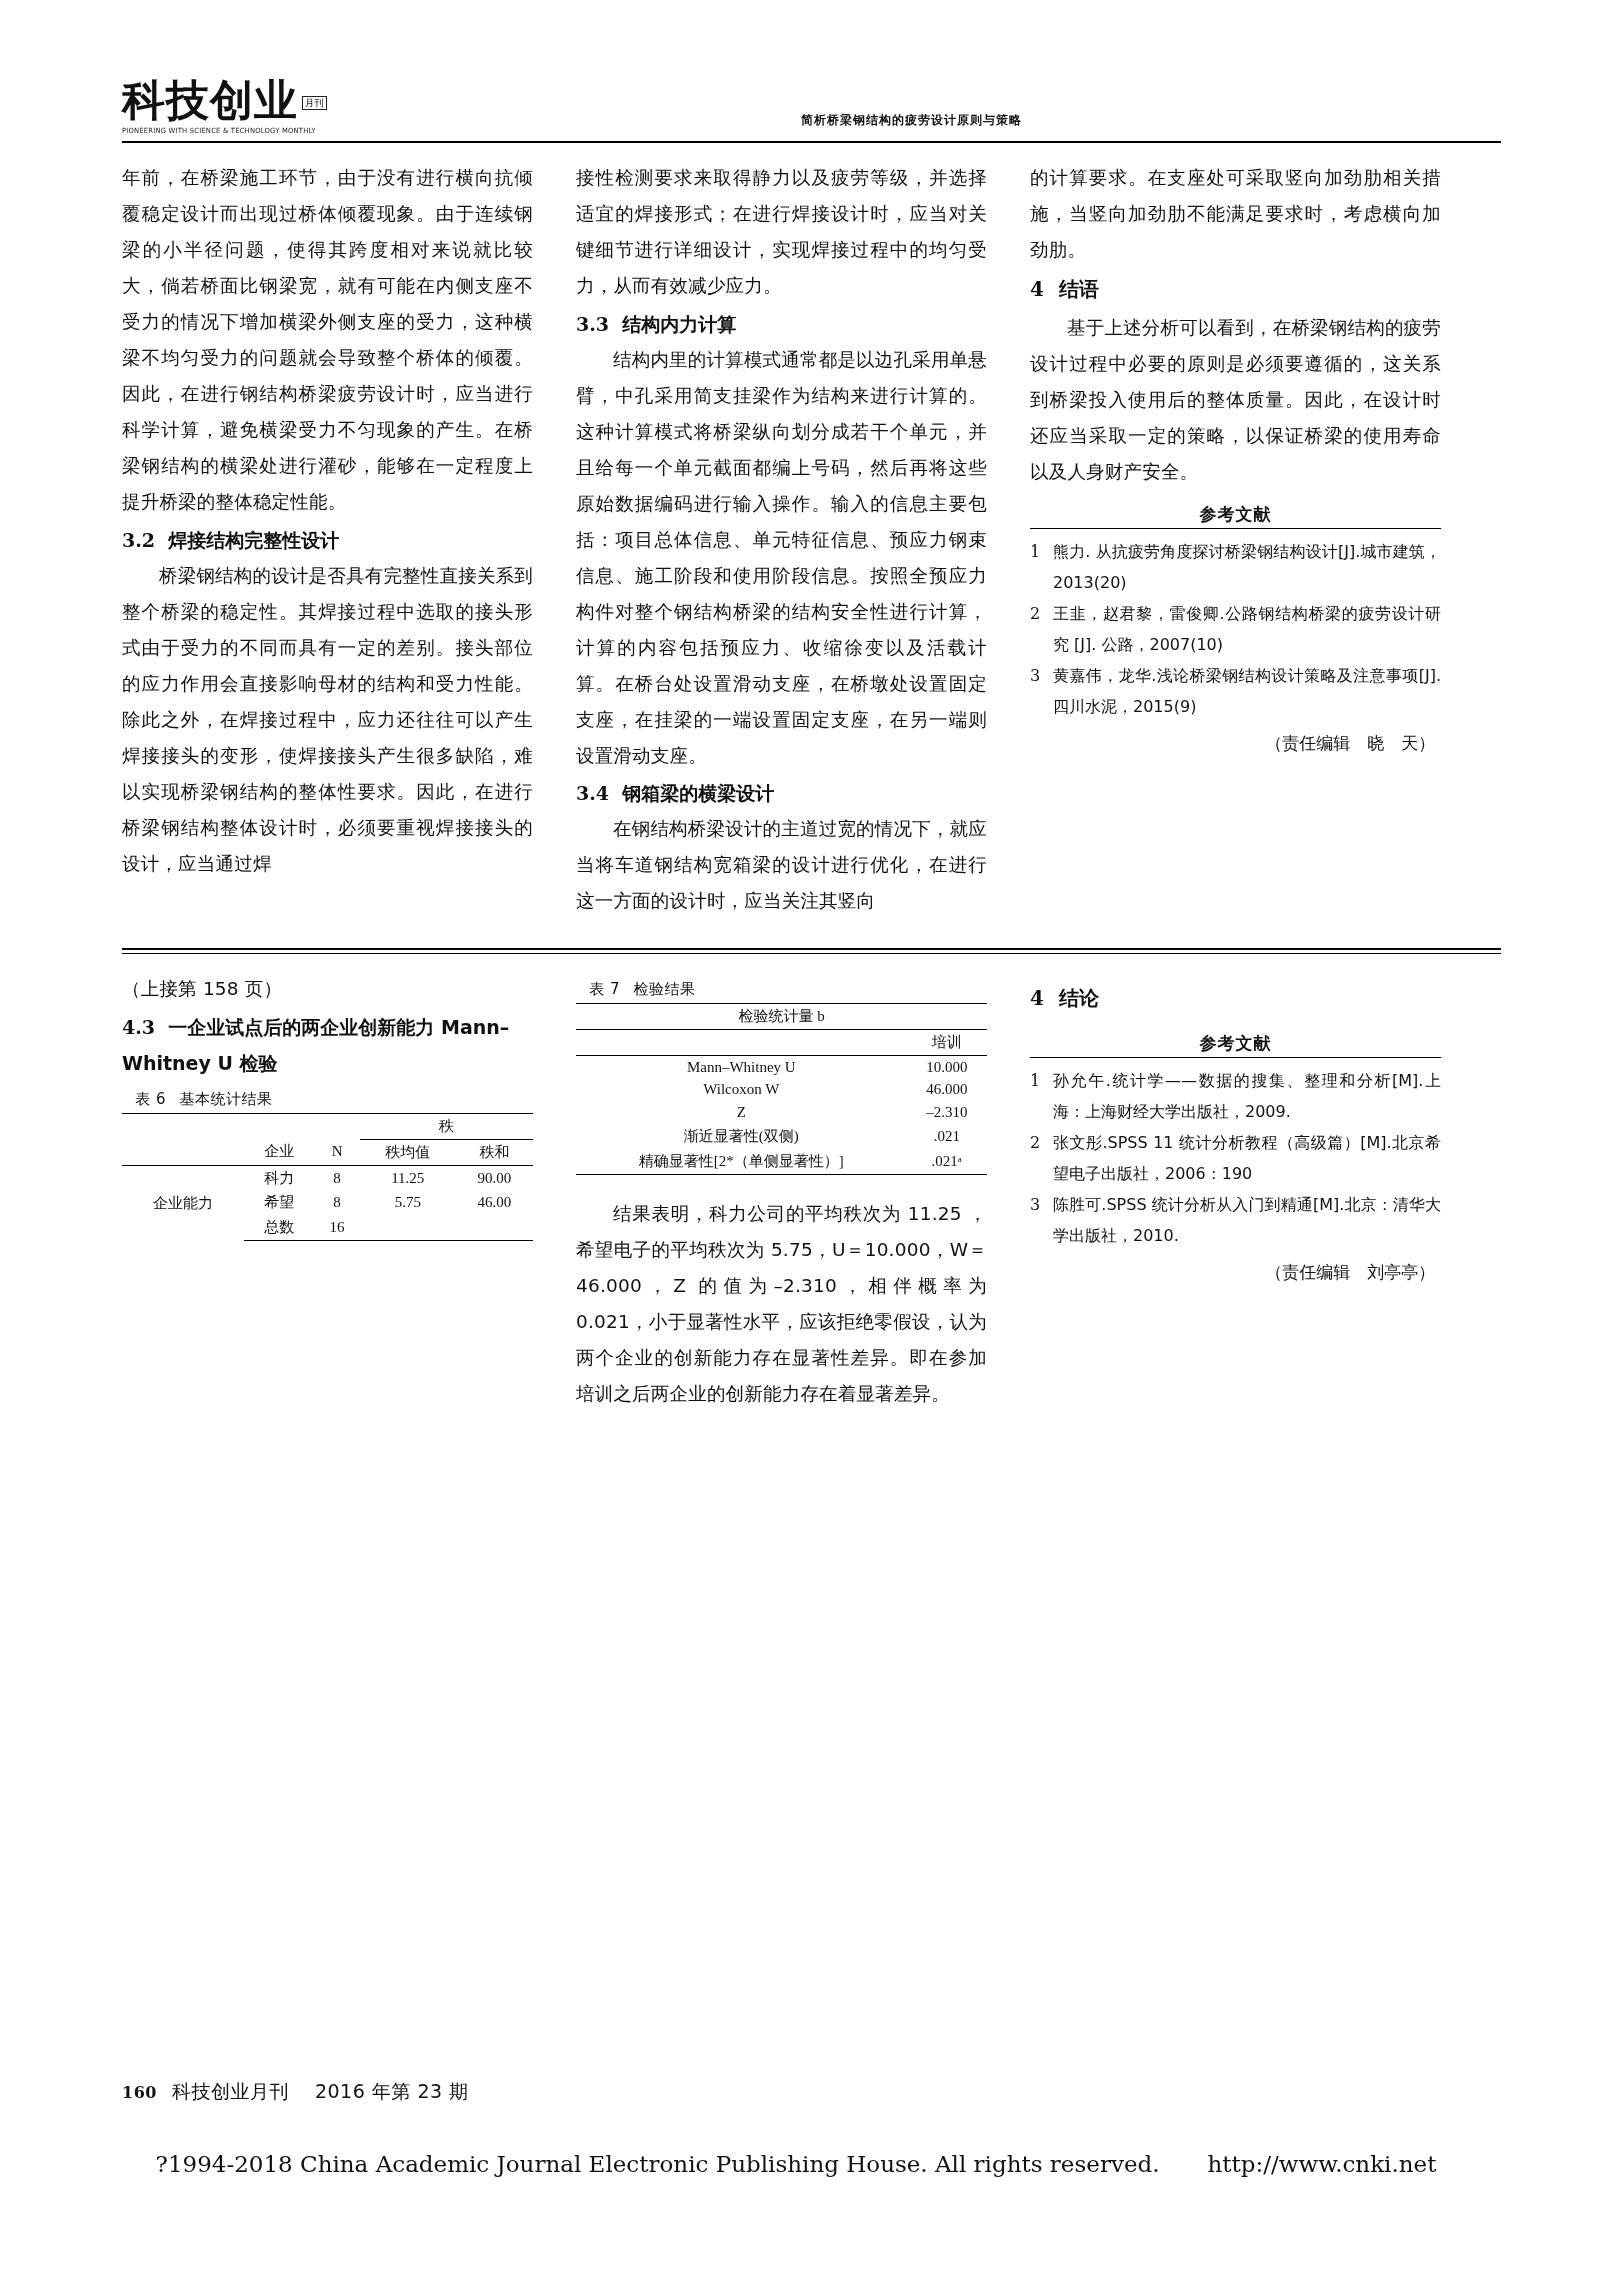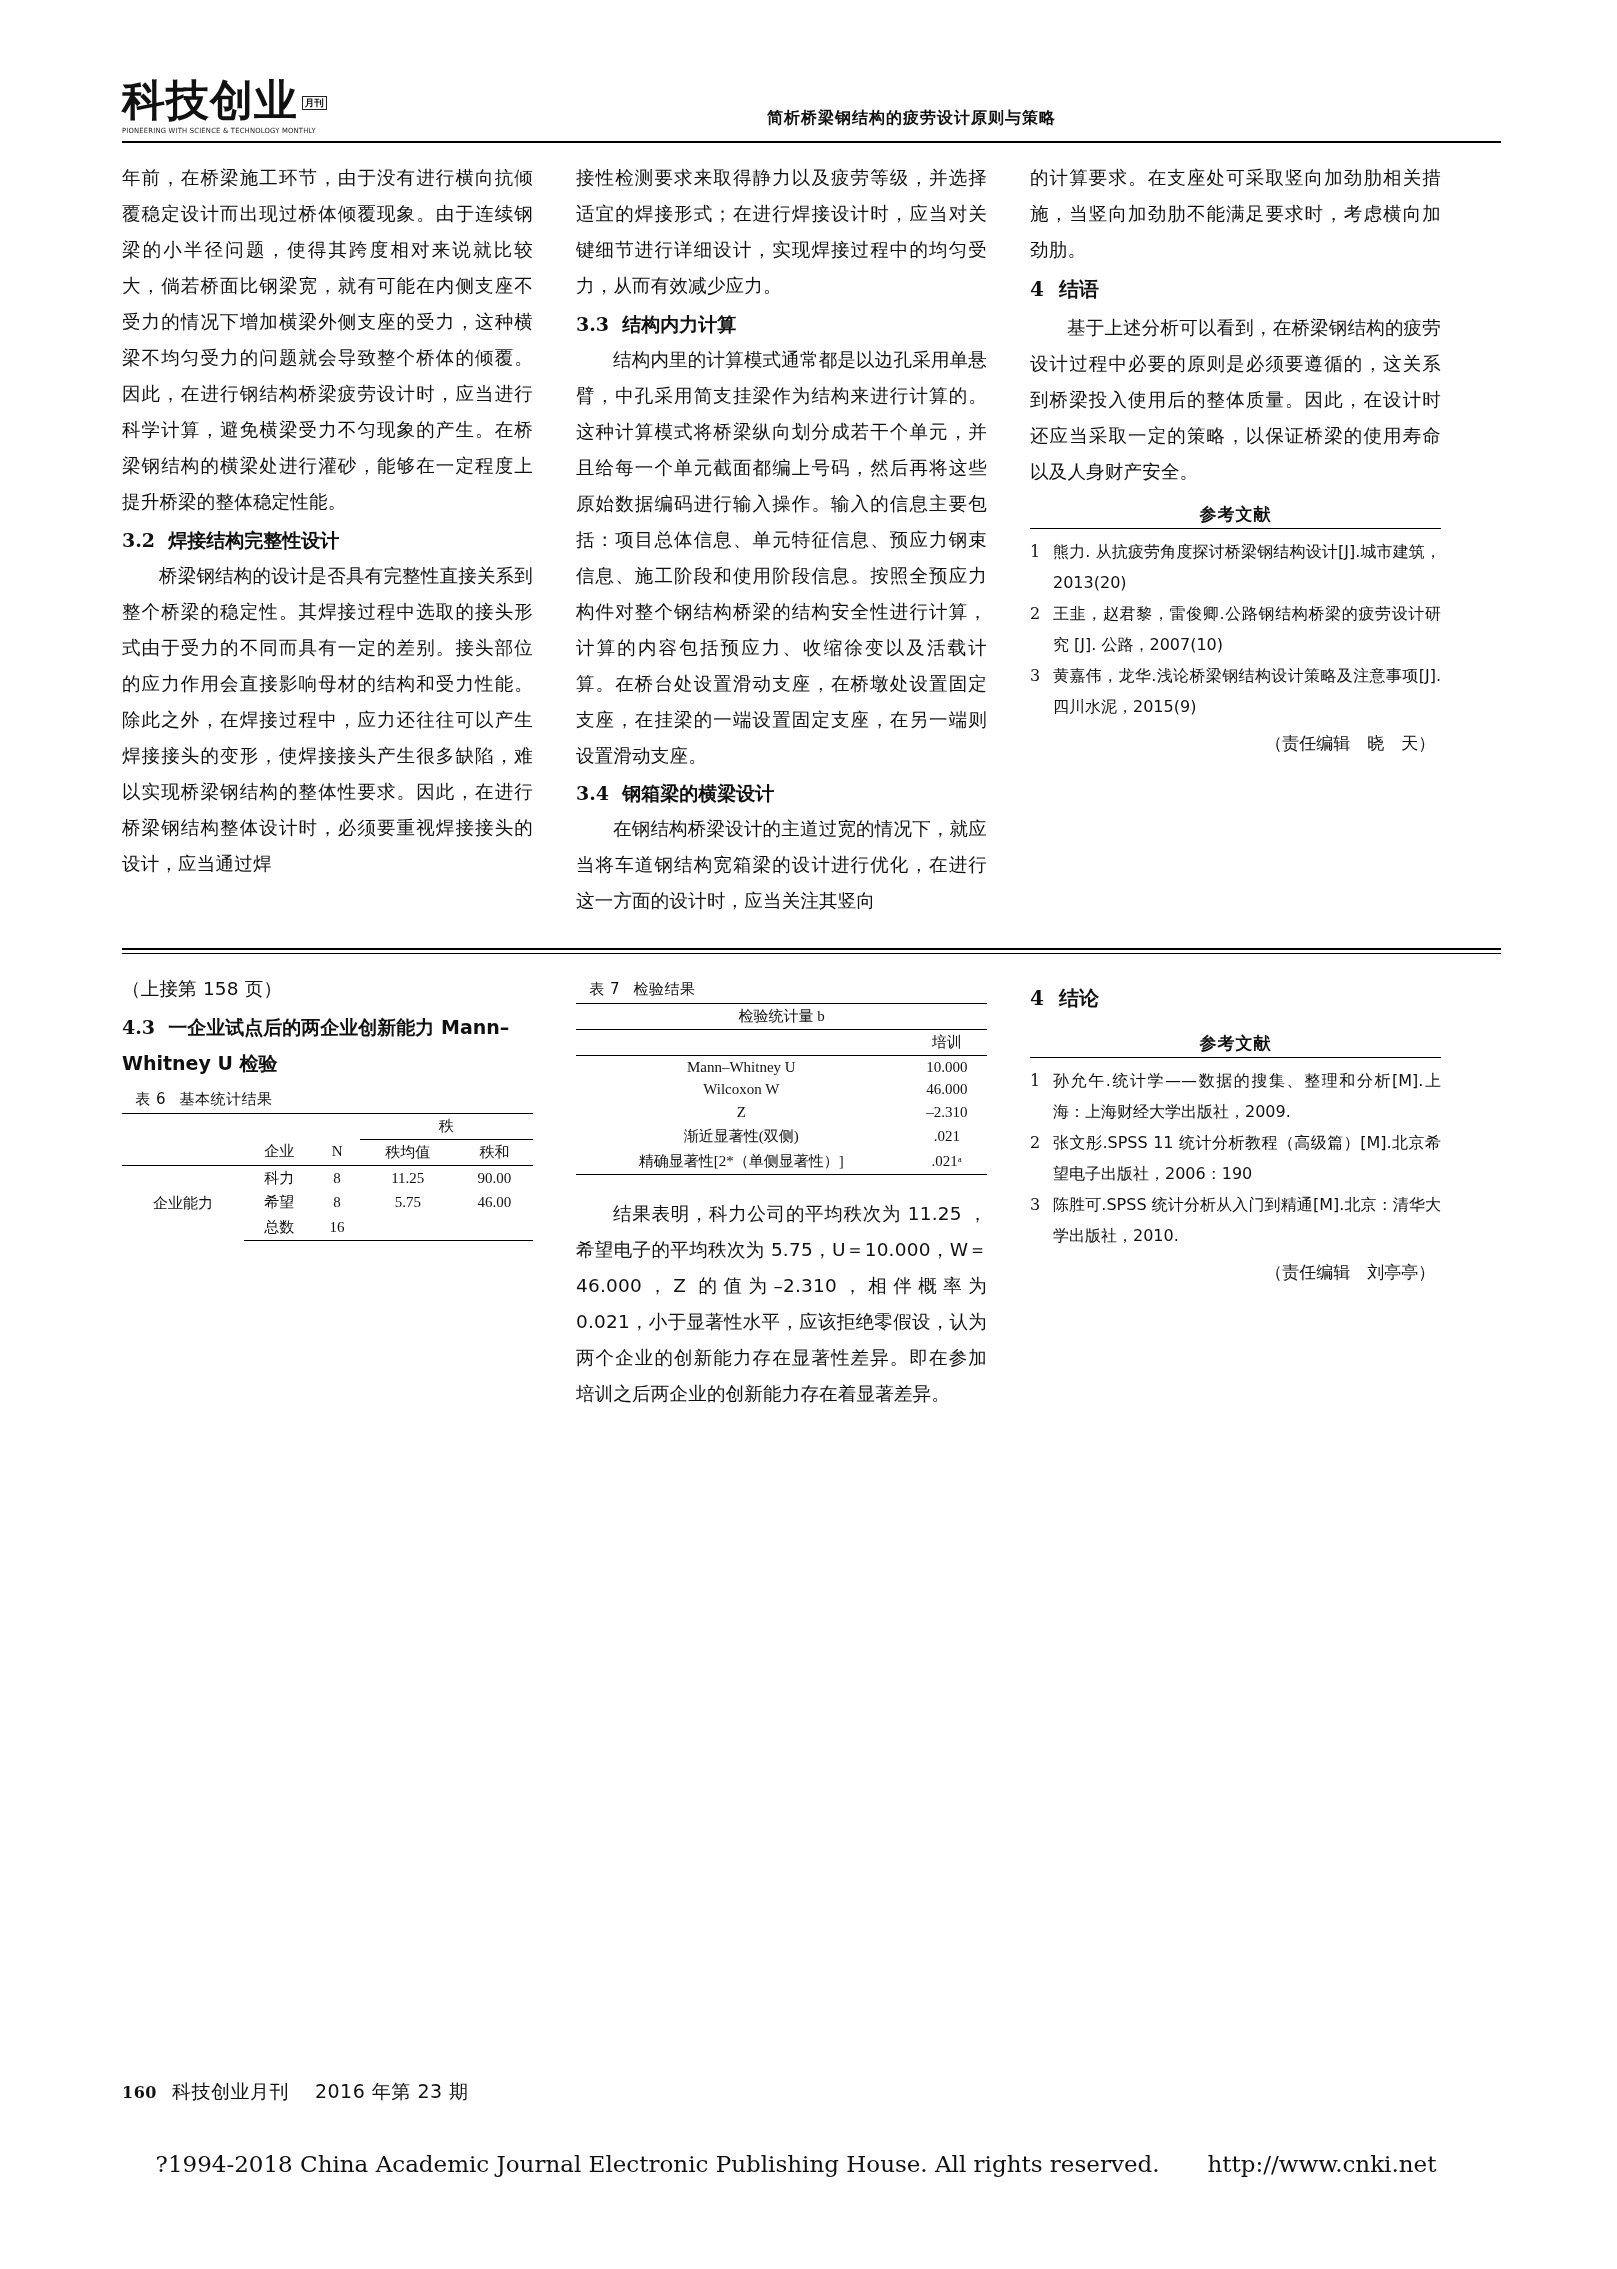--- a/index.html
+++ b/index.html
@@ -51,35 +51,34 @@
   }
   .logo-badge {
     display: inline-block;
     font-size: 9.5px;
     line-height: 1.05;
     border: 1px solid #222;
     padding: 1px 1.9px;
     margin-left: 3.8px;
     vertical-align: 8.6px;
     text-align: center;
-    font-weight: bold;
   }
   .logo-sub {
     font-size: 7.1px;
     letter-spacing: 0.2px;
     color: #222;
     margin-top: 2.9px;
     white-space: nowrap;
     transform: scaleX(0.96);
     transform-origin: left center;
   }
   .header-title {
     flex: 1;
     text-align: center;
-    font-size: 16px;
+    font-size: 12px;
     font-weight: 600;
     letter-spacing: 1px;
     padding-bottom: 5.7px;
     padding-right: 38px;
   }
   .rule-thick {
     border-top: 2.4px solid #000;
     margin-top: 5.7px;
   }
 

